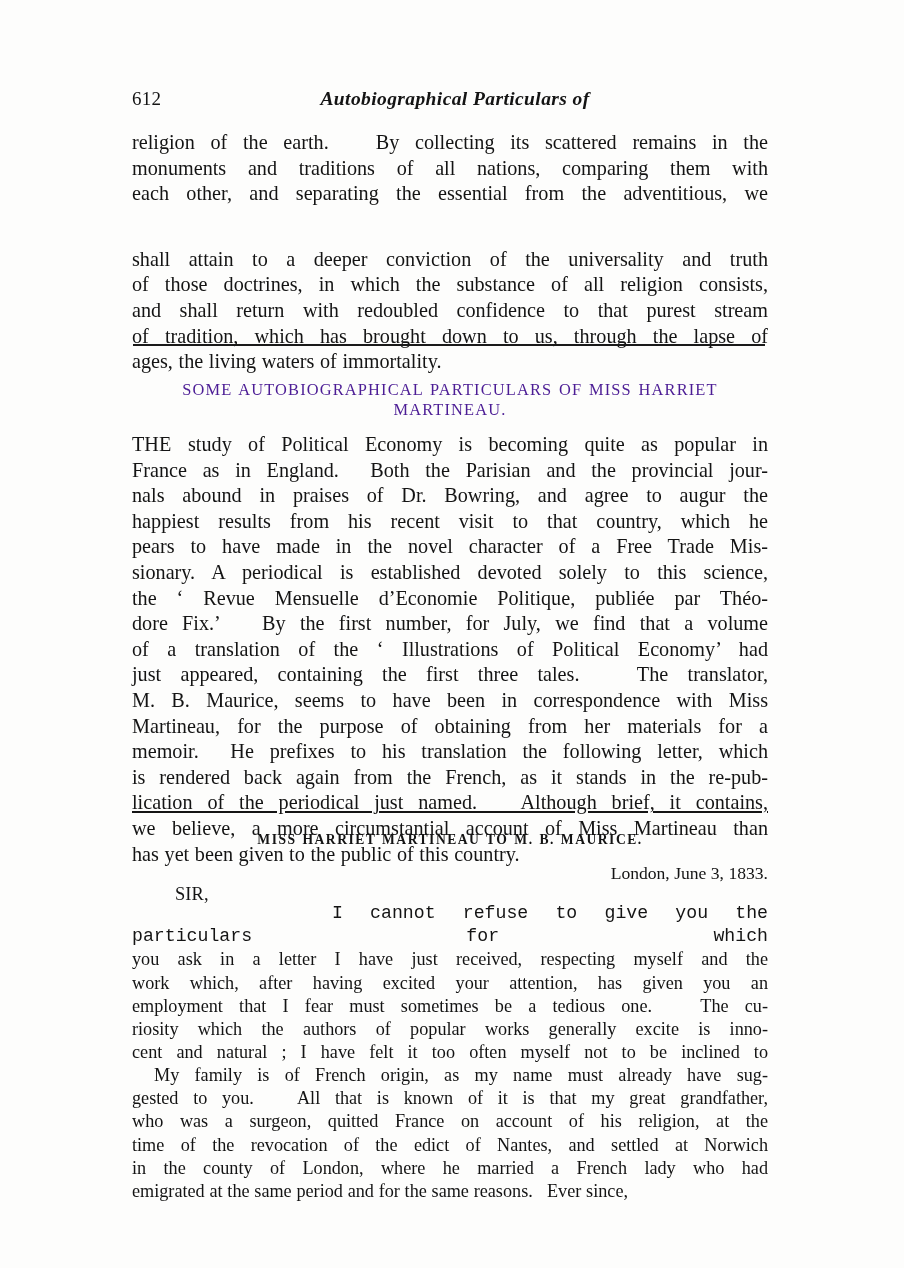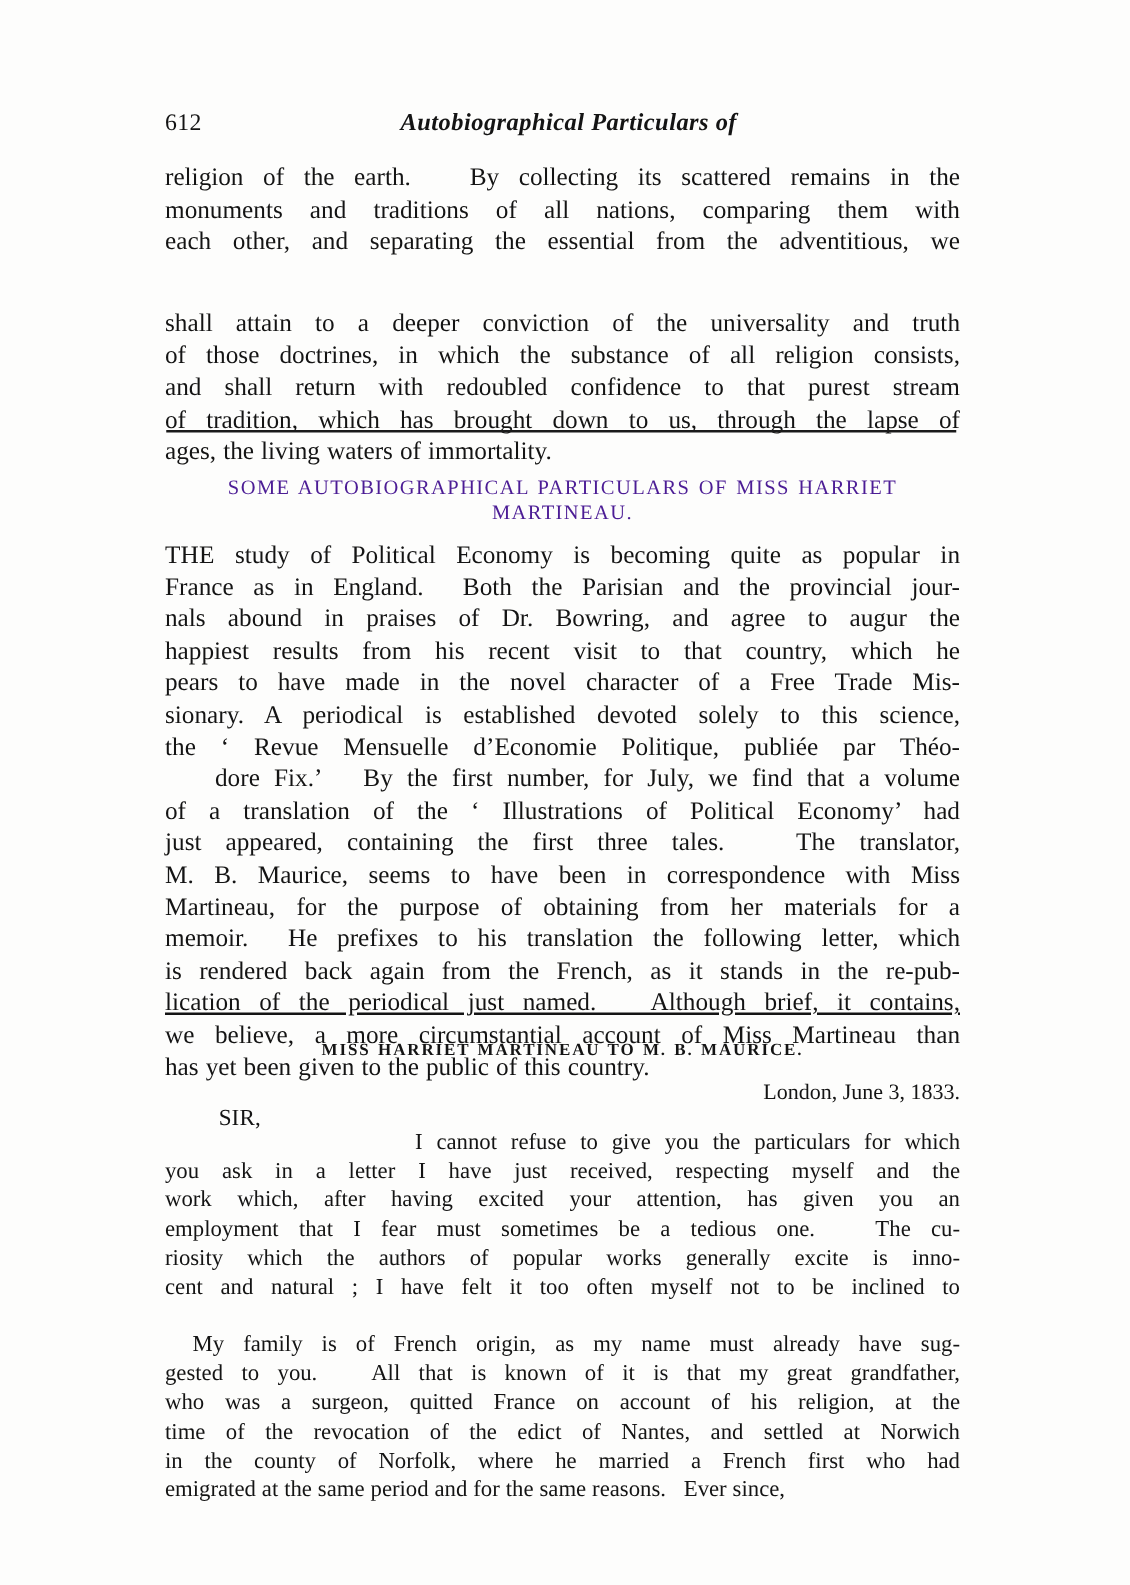--- a/index.html
+++ b/index.html
@@ -163,21 +163,21 @@
 
   <div class="block" id="intro" style="top:432px;">
     <p>
         <span class="ln" style="text-align: justify; text-align-last: justify;"><span>T</span><span class="sc">HE</span> study of Political Economy is becoming quite as popular in</span>
         <span class="ln" style="text-align: justify; text-align-last: justify;">France as in England.  Both the Parisian and the provincial jour-</span>
         <span class="ln" style="text-align: justify; text-align-last: justify;">nals abound in praises of Dr. Bowring, and agree to augur the</span>
         <span class="ln" style="text-align: justify; text-align-last: justify;">happiest results from his recent visit to that country, which he</span>
         <span class="ln" style="text-align: justify; text-align-last: justify;">pears to have made in the novel character of a Free Trade Mis-</span>
         <span class="ln" style="text-align: justify; text-align-last: justify;">sionary. A periodical is established devoted solely to this science,</span>
         <span class="ln" style="text-align: justify; text-align-last: justify;">the ‘ Revue Mensuelle d’Economie Politique, publiée par Théo-</span>
-        <span class="ln" style="text-align: justify; text-align-last: justify; margin-left: 40px;">dore Fix.’   By the first number, for July, we find that a volume</span>
+        <span class="ln" style="text-align: justify; text-align-last: justify;">dore Fix.’   By the first number, for July, we find that a volume</span>
         <span class="ln" style="text-align: justify; text-align-last: justify;">of a translation of the ‘ Illustrations of Political Economy’ had</span>
         <span class="ln" style="text-align: justify; text-align-last: justify;">just appeared, containing the first three tales.   The translator,</span>
         <span class="ln" style="text-align: justify; text-align-last: justify;">M. B. Maurice, seems to have been in correspondence with Miss</span>
         <span class="ln" style="text-align: justify; text-align-last: justify;">Martineau, for the purpose of obtaining from her materials for a</span>
         <span class="ln" style="text-align: justify; text-align-last: justify;">memoir.  He prefixes to his translation the following letter, which</span>
         <span class="ln" style="text-align: justify; text-align-last: justify;">is rendered back again from the French, as it stands in the re-pub-</span>
         <span class="ln" style="text-align: justify; text-align-last: justify; text-decoration: underline;">lication of the periodical just named.   Although brief, it contains,</span>
         <span class="ln" style="text-align: justify; text-align-last: justify;">we believe, a more circumstantial account of Miss Martineau than</span>
         <span class="ln" style="text-align: left; text-align-last: left;">has yet been given to the public of this country.</span>
       </p>
@@ -186,33 +186,33 @@
   <div class="letter-head">MISS HARRIET MARTINEAU TO M. B. MAURICE.</div>
 
   <div class="dateline">London, June 3, 1833.</div>
 
   <div class="salutation">
     <span>S</span><span class="sc">IR,</span>
   </div>
 
   <div class="block small" id="letter-p1" style="top:902px;">
     <p>
-        <span class="ln" style="text-align: justify; text-align-last: justify; text-indent: 200px;">I cannot refuse to give you the particulars for which</span>
+        <span class="ln" style="text-align: justify; text-align-last: justify; text-indent: 200px; font-family: Liberation Mono, monospace;">I cannot refuse to give you the particulars for which</span>
         <span class="ln" style="text-align: justify; text-align-last: justify;">you ask in a letter I have just received, respecting myself and the</span>
         <span class="ln" style="text-align: justify; text-align-last: justify;">work which, after having excited your attention, has given you an</span>
         <span class="ln" style="text-align: justify; text-align-last: justify;">employment that I fear must sometimes be a tedious one.   The cu-</span>
         <span class="ln" style="text-align: justify; text-align-last: justify;">riosity which the authors of popular works generally excite is inno-</span>
         <span class="ln" style="text-align: justify; text-align-last: justify;">cent and natural ; I have felt it too often myself not to be inclined to</span>
       </p>
   </div>
 
   <div class="block small" id="letter-p2" style="top:1064px;">
     <p>
         <span class="ln" style="text-align: justify; text-align-last: justify; text-indent: 22px;">My family is of French origin, as my name must already have sug-</span>
         <span class="ln" style="text-align: justify; text-align-last: justify;">gested to you.   All that is known of it is that my great grandfather,</span>
         <span class="ln" style="text-align: justify; text-align-last: justify;">who was a surgeon, quitted France on account of his religion, at the</span>
         <span class="ln" style="text-align: justify; text-align-last: justify;">time of the revocation of the edict of Nantes, and settled at Norwich</span>
-        <span class="ln" style="text-align: justify; text-align-last: justify;">in the county of Norfolk, where he married a French first who had</span>
+        <span class="ln" style="text-align: justify; text-align-last: justify;">in the county of London, where he married a French lady who had</span>
         <span class="ln" style="text-align: left; text-align-last: left;">emigrated at the same period and for the same reasons.   Ever since,</span>
       </p>
   </div>
 
 </div>
 
 </body></html>

